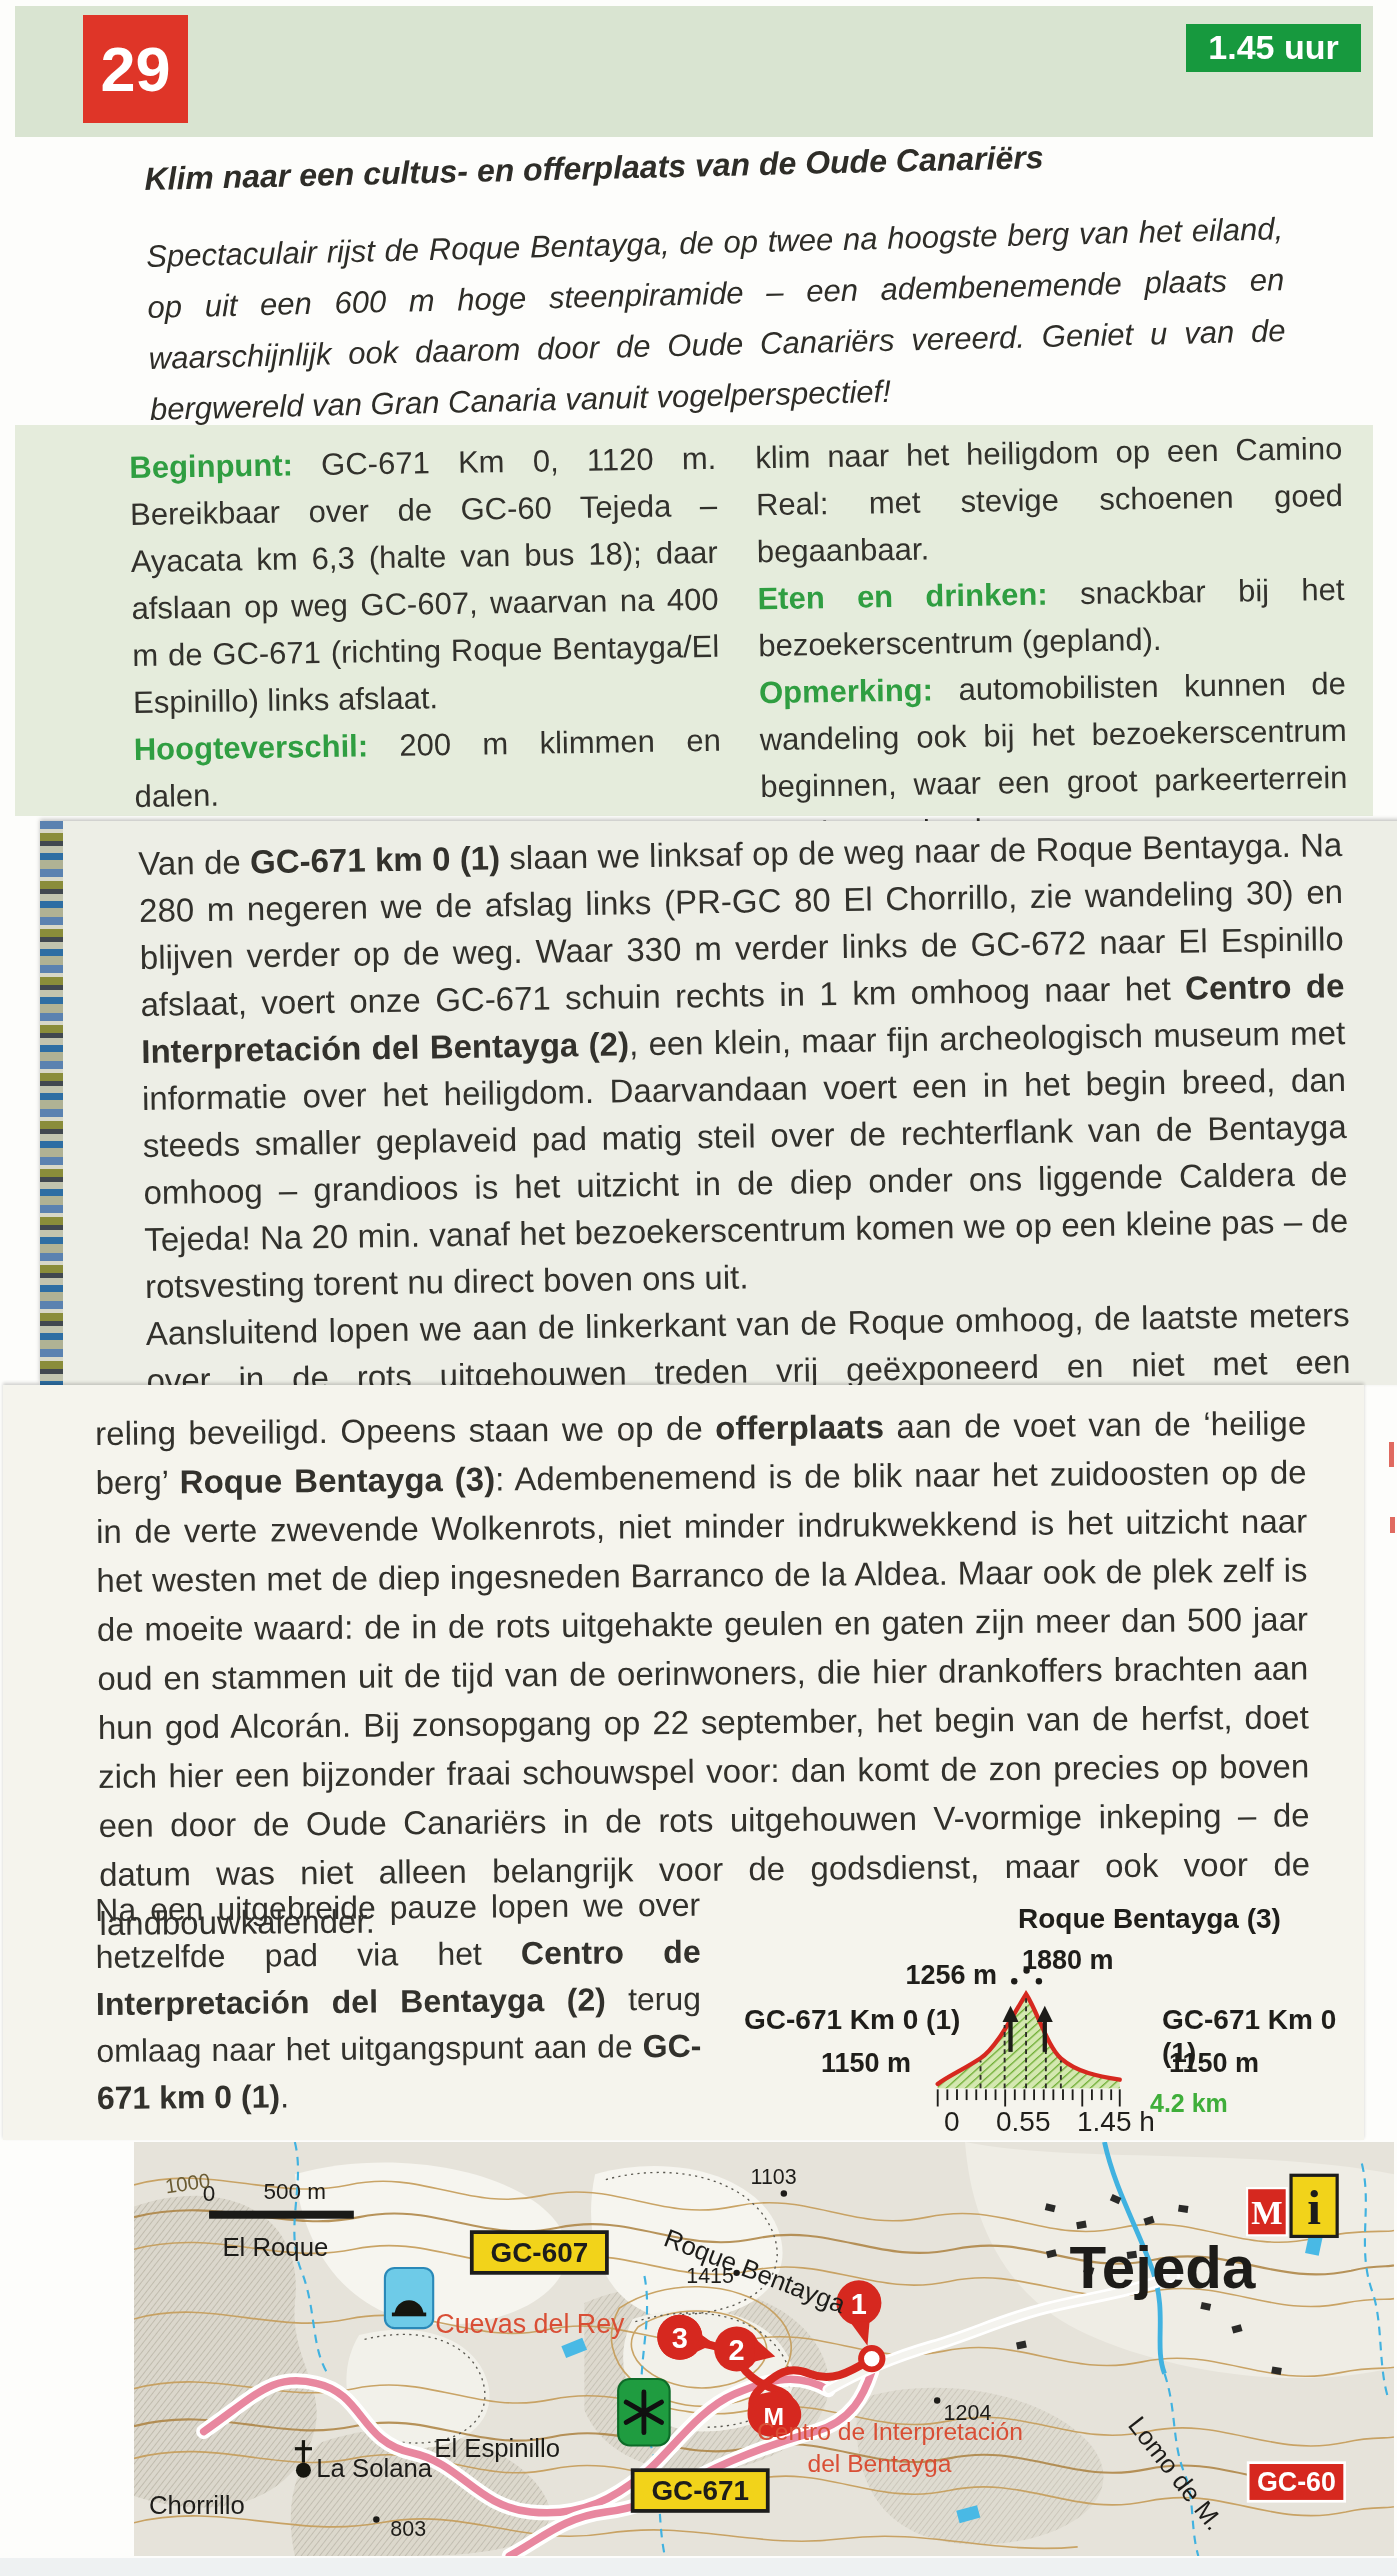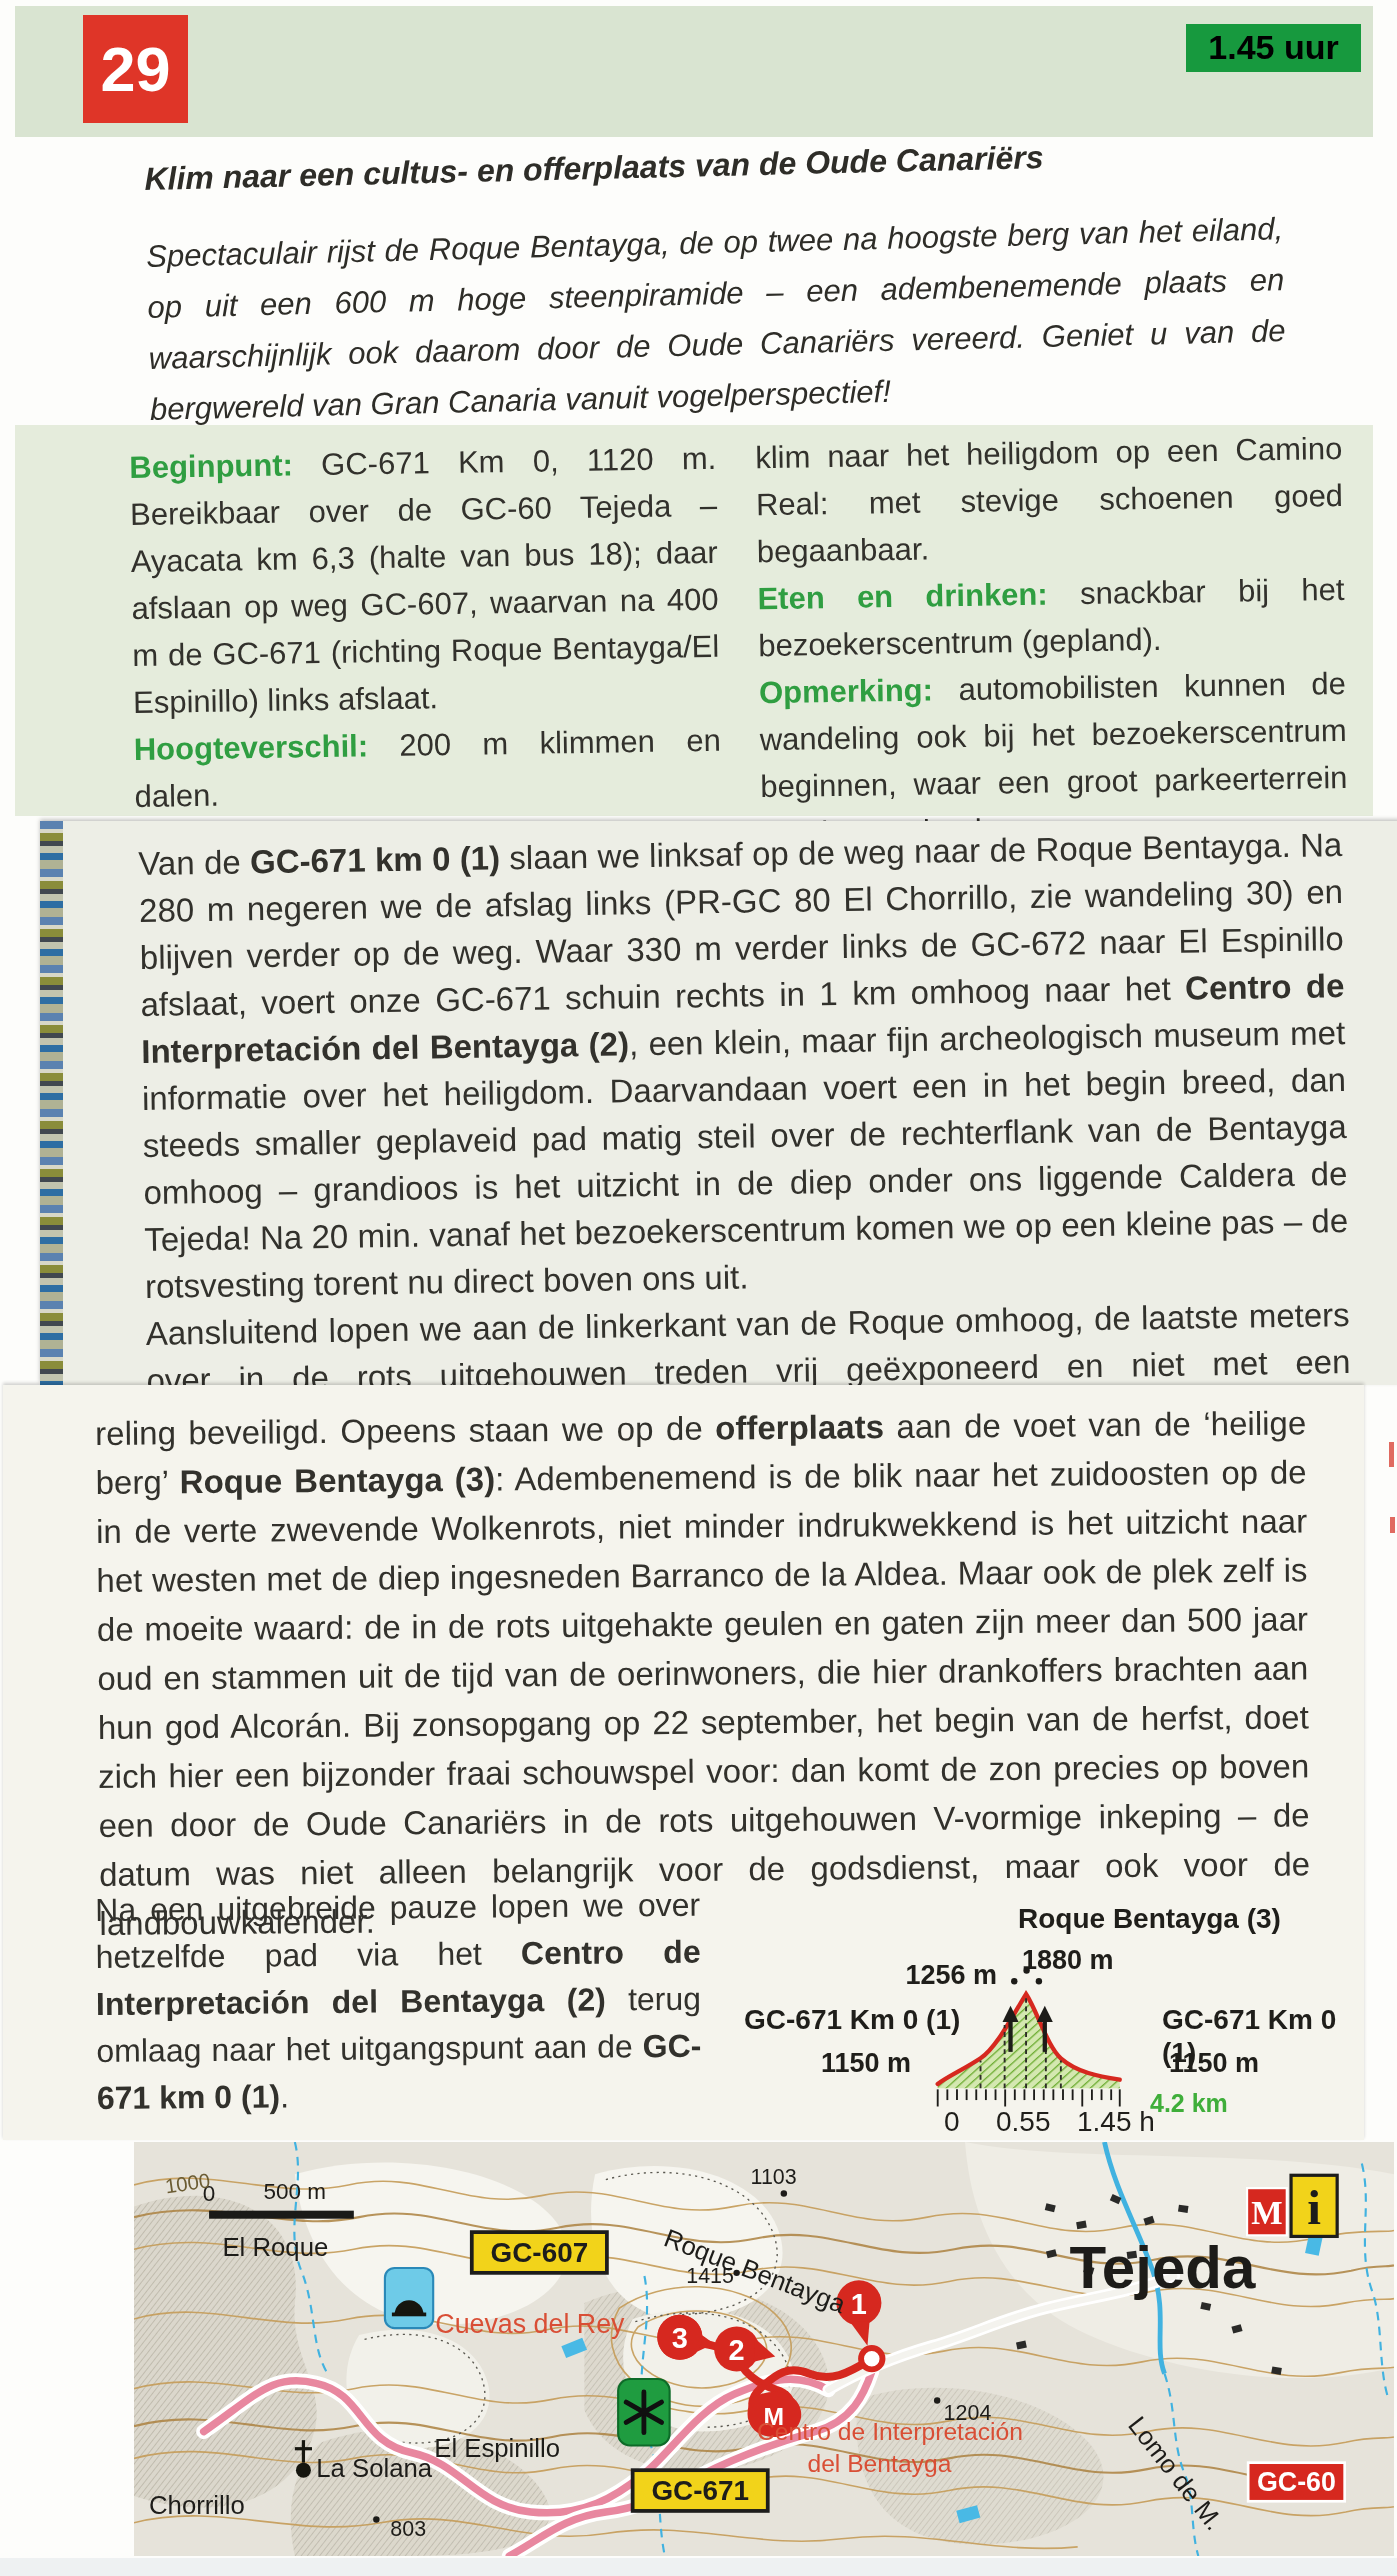--- a/index.html
+++ b/index.html
@@ -10,21 +10,21 @@
   .g{color:#2f9e41;font-weight:bold;}
   p{margin:0;}
   .just{text-align:justify;}
   .justall{text-align:justify;text-align-last:justify;}
 
   
   .band{left:15px;top:6.4px;width:1358px;height:131px;background:#d9e4d1;}
   .numbox{left:83px;top:15px;width:105px;height:108px;background:#df3528;
           color:#fff;font-size:63px;font-weight:bold;display:flex;align-items:center;justify-content:center;}
   .title{left:214px;top:42px;font-size:54px;font-weight:bold;font-style:italic;color:#3a3933;letter-spacing:0.5px;}
-  .durbadge{left:1186px;top:23.6px;width:175px;height:48px;background:#17993e;color:#000000;
+  .durbadge{left:1186px;top:23.6px;width:175px;height:48px;background:#17993e;color:#ffffff;
             font-size:34px;font-weight:bold;display:flex;align-items:center;justify-content:center;}
 
   
   .intro{left:144px;top:161px;width:1137px;transform:rotate(-1.4deg);transform-origin:left top;}
   .intro h2{margin:0 0 33px 0;font-size:32px;font-style:italic;font-weight:bold;color:#2e2d28;}
   .intro p{font-size:31px;font-style:italic;line-height:51px;color:#2e2d28;}
 
   
   .infobox{left:15px;top:425px;width:1358px;height:391px;background:#e5ecdc;}
   .infocols{left:129px;top:444px;width:1228px;display:flex;gap:39px;transform:rotate(-0.9deg);transform-origin:left top;}

